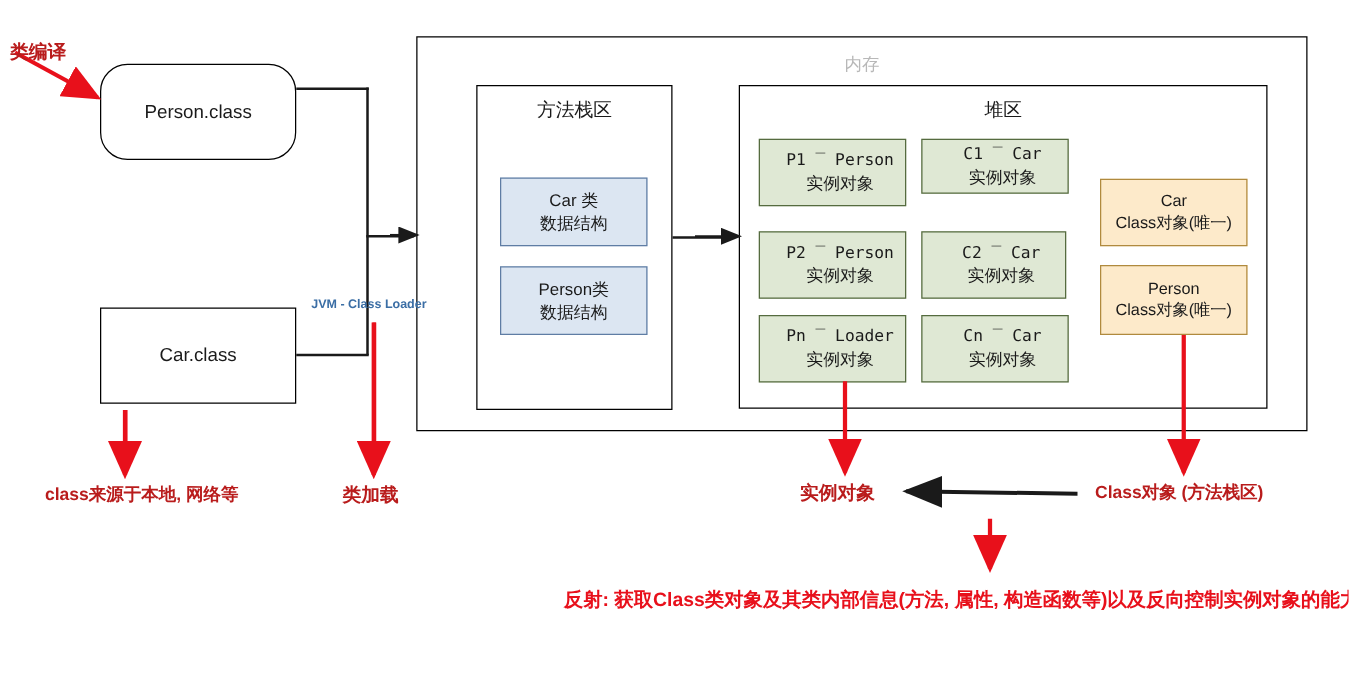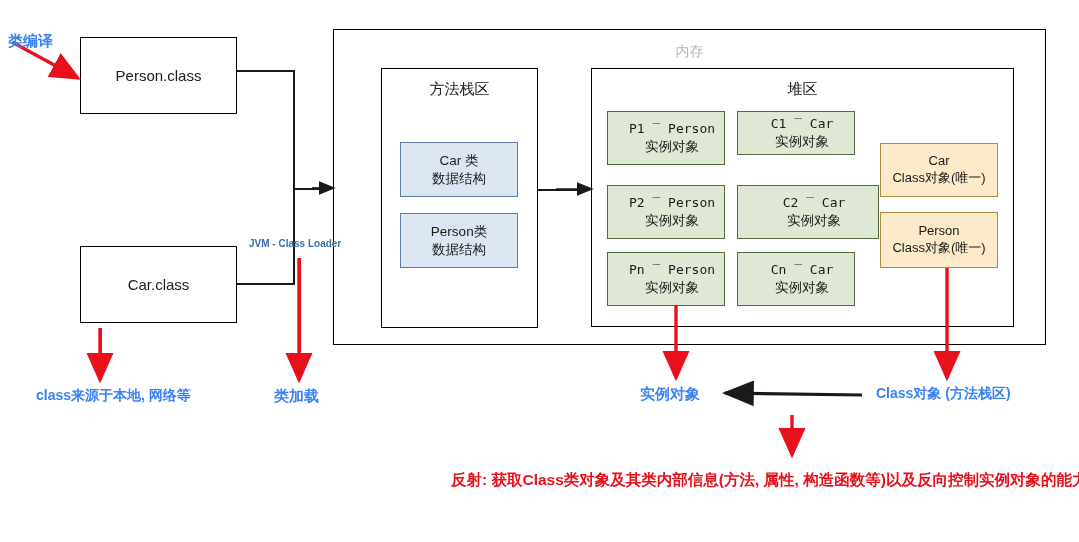--- a/index.html
+++ b/index.html
@@ -80,21 +80,21 @@
   }
   .hline { height: 1.7px; }
   .vline { width: 1.7px; }
   .redline {
     position: absolute;
     background: #e8101b;
   }
   .red-v { width: 3.4px; }
   .red-label {
     position: absolute;
-    color: #3b82f6;
+    color: #b91c1c;
     font-weight: bold;
     font-size: 14px;
     white-space: nowrap;
   }
   .jvm-label {
     position: absolute;
     color: #3b6ea5;
     font-size: 10px;
     font-weight: bold;
     white-space: nowrap;
@@ -113,21 +113,21 @@
     font-weight: bold;
     font-size: 15.5px;
     white-space: nowrap;
   }
 </style>
 </head>
 <body>
 
 <div id="canvas">
 
-  <div class="box plain-box" style="left:80px; top:37px; width:157px; height:77px;">
+  <div class="box plain-box" style="left:80px; top:51px; width:157px; height:77px;border-radius:22px;">
     <span>Person.class</span>
   </div>
 
   <div class="box plain-box" style="left:80px; top:246px; width:157px; height:77px;text-align:right;">
     <span>Car.class</span>
   </div>
 
   <div class="line hline" style="left:237px; top:70px; width:58px;"></div>
   <div class="line vline" style="left:293px; top:70px; height:118px;"></div>
   <div class="line hline" style="left:237px; top:283px; width:58px;"></div>
@@ -160,29 +160,29 @@
 
   <div class="box green-box" style="left:607px; top:111px; width:118px; height:54px;">
     <span>P1 ‾ Person</span>
     <span class="l2">实例对象</span>
   </div>
   <div class="box green-box" style="left:607px; top:185px; width:118px; height:54px;">
     <span>P2 ‾ Person</span>
     <span class="l2">实例对象</span>
   </div>
   <div class="box green-box" style="left:607px; top:252px; width:118px; height:54px;">
-    <span>Pn ‾ Person</span>
+    <span>Pn ‾ Loader</span>
     <span class="l2">实例对象</span>
   </div>
 
   <div class="box green-box" style="left:737px; top:111px; width:118px; height:44px;">
     <span>C1 ‾ Car</span>
     <span class="l2">实例对象</span>
   </div>
-  <div class="box green-box" style="left:737px; top:185px; width:142px; height:54px;">
+  <div class="box green-box" style="left:737px; top:185px; width:116px; height:54px;">
     <span>C2 ‾ Car</span>
     <span class="l2">实例对象</span>
   </div>
   <div class="box green-box" style="left:737px; top:252px; width:118px; height:54px;">
     <span>Cn ‾ Car</span>
     <span class="l2">实例对象</span>
   </div>
 
   <div class="box yellow-box" style="left:880px; top:143px; width:118px; height:54px;">
     <span>Car</span>

